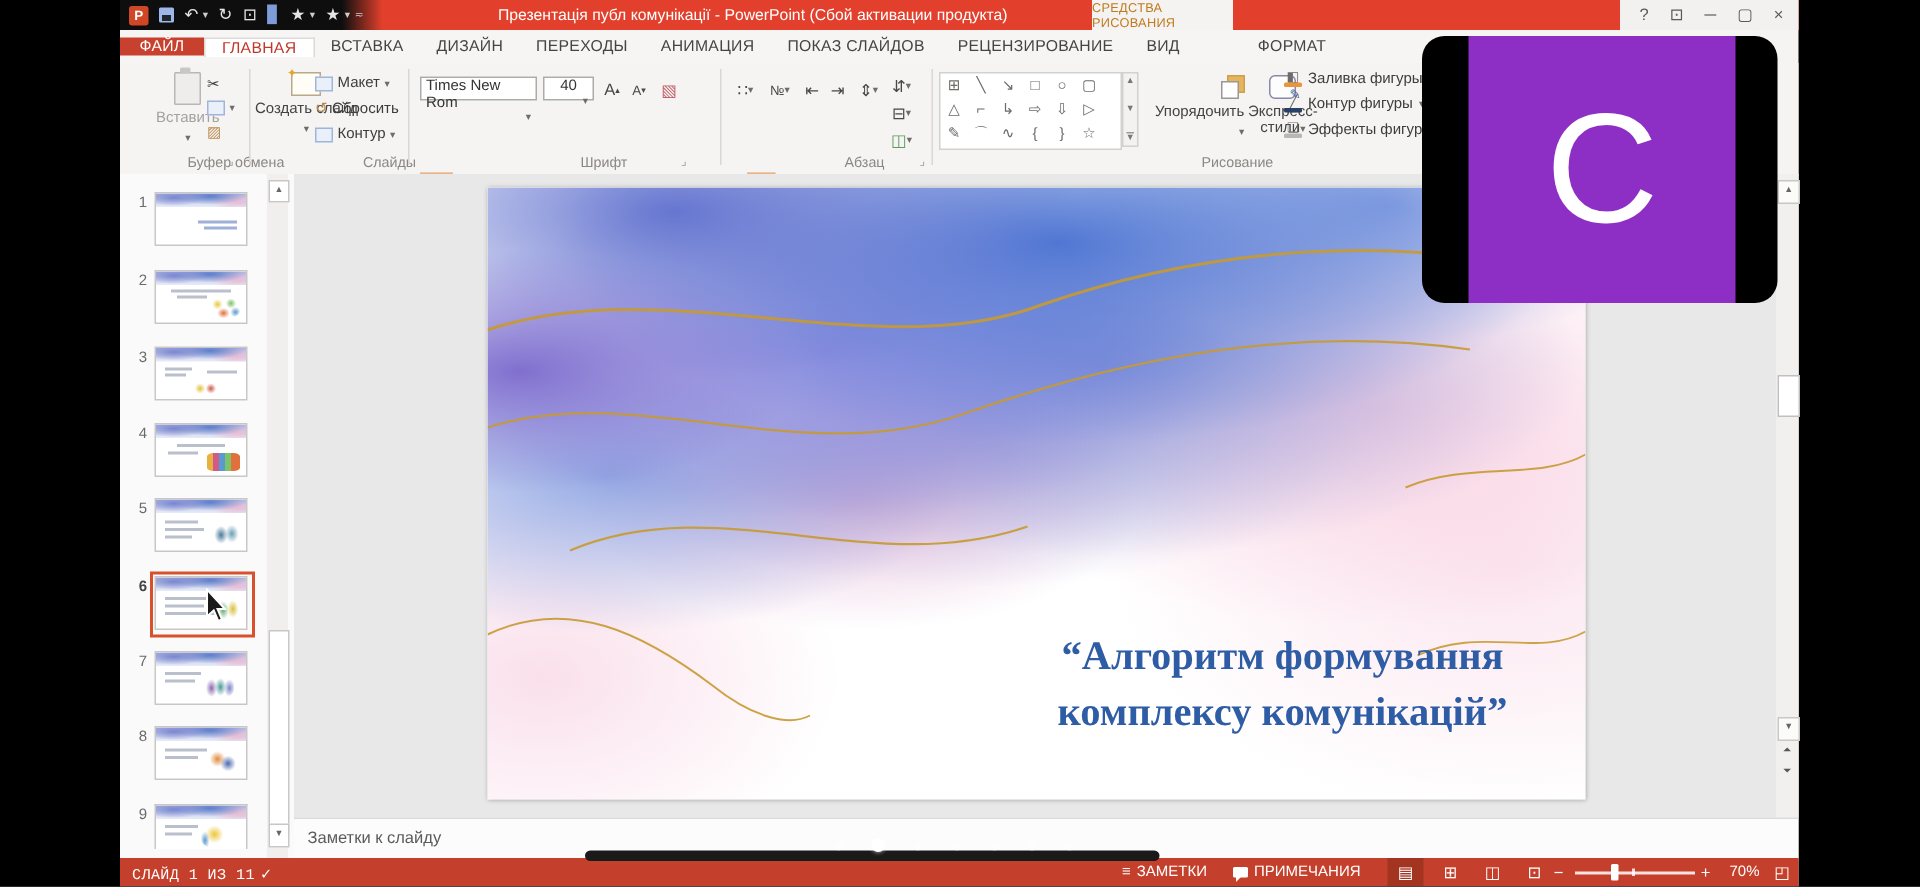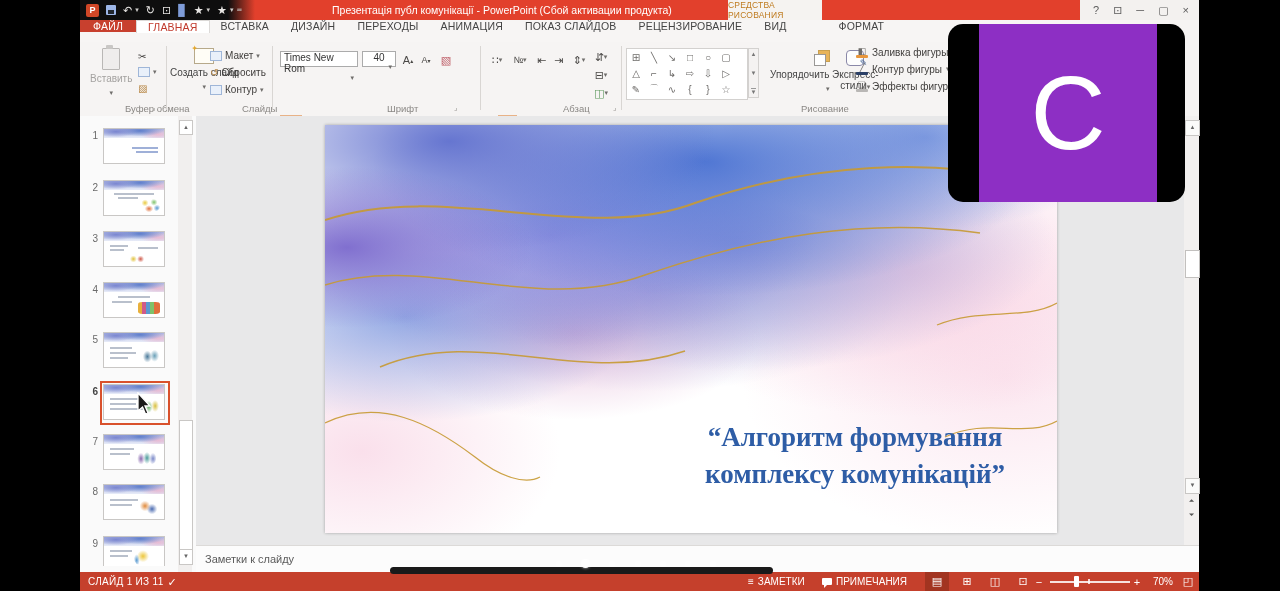--- a/index.html
+++ b/index.html
@@ -20,21 +20,21 @@
   .qat .drop{font-size:7px;margin-left:-4px;color:#cfcdcb;}
   .title-text{position:absolute;left:252px;top:4px;color:#fff;font-size:10.5px;white-space:nowrap;}
   .ctx-header{position:absolute;left:648px;top:0;width:94px;height:20px;background:#f5f3f1;
               color:#bf7b1f;font-size:8.5px;display:flex;align-items:center;justify-content:center;letter-spacing:.2px;}
   .win-controls{position:absolute;left:1000px;top:0;width:119px;height:20px;background:#f3f1ef;
                 display:flex;align-items:center;justify-content:flex-end;gap:14px;padding-right:10px;box-sizing:border-box;
                 color:#5a5a5a;font-size:11px;}
   .win-controls span{line-height:18px;}
 
   
-  .tabs-row{position:absolute;left:0;top:20px;width:1089px;height:22px;background:#f7f5f4;display:flex;align-items:flex-start;}
+  .tabs-row{position:absolute;left:0;top:20px;width:1089px;height:22px;background:#f7f5f4;display:flex;align-items:center;}
   .tab{padding:0 11px;display:flex;align-items:center;font-size:10.5px;color:#444;letter-spacing:.2px;}
   .tab.file{background:#c8402e;color:#fff;padding:0 13px;}
   .tab.active{background:#fff;color:#c0392b;border:1px solid #dcdad8;border-bottom:none;}
   .tab.format{margin-left:30px;}
   .sign-in{position:absolute;right:2px;top:6px;font-size:10px;color:#777;}
 
   
   .ribbon{position:absolute;left:0;top:42px;width:1119px;height:74px;background:#f6f4f3;border-bottom:1px solid #dddbd9;font-size:10px;color:#444;}
   .rdiv{position:absolute;top:4px;height:64px;width:1px;background:#d9d6d3;}
   .rlabel{position:absolute;top:61px;font-size:9.5px;color:#8a8784;margin-left:39px;}
@@ -109,21 +109,21 @@
   .m-up{position:absolute;left:1105px;top:120px;width:13px;height:14px;background:#fbfbfa;border:1px solid #c9c7c5;font-size:6px;color:#666;text-align:center;line-height:13px;}
   .m-thumb{position:absolute;left:1105px;top:250px;width:13px;height:26px;background:#fff;border:1px solid #c2c0be;}
   .m-down{position:absolute;left:1105px;top:478px;width:13px;height:14px;background:#fbfbfa;border:1px solid #c9c7c5;font-size:6px;color:#666;text-align:center;line-height:13px;}
   .m-prev,.m-next{position:absolute;left:1105px;width:13px;height:12px;font-size:7px;color:#555;text-align:center;line-height:11px;}
   .m-prev{top:495px;} .m-next{top:509px;}
 
   
   .notes-bar{position:absolute;left:116px;top:545px;width:1003px;height:27px;background:#fcfcfc;border-top:1px solid #dcdad8;}
   .notes-label{position:absolute;left:9px;top:7px;font-size:11px;color:#5b5b5b;}
   .status{position:absolute;left:0;top:572px;width:1119px;height:19px;background:#c5402c;color:#fff;font-size:10px;}
-  .st-left{position:absolute;left:8px;top:4px;display:flex;gap:4px;align-items:flex-start;letter-spacing:.3px;}
+  .st-left{position:absolute;left:8px;top:4px;display:flex;gap:4px;align-items:flex-end;letter-spacing:.3px;font-family:Liberation Mono, monospace;}
   .st-item{position:absolute;top:0;height:19px;display:flex;align-items:center;gap:4px;}
   .st-btn{position:absolute;top:0;height:19px;width:24px;display:flex;align-items:center;justify-content:center;font-size:11px;}
   .st-btn.hl{background:#a23420;}
   .bubble{width:10px;height:7px;background:#fff;border-radius:1px;position:relative;display:inline-block;}
   .bubble:after{content:"";position:absolute;left:2px;bottom:-3px;border:2px solid transparent;border-top-color:#fff;border-left-color:#fff;}
   .zoom-track{position:absolute;left:970px;top:9px;width:80px;height:1.5px;background:rgba(255,255,255,.85);}
   .zoom-thumb{position:absolute;left:994px;top:4px;width:5px;height:11px;background:#fff;border-radius:1px;}
   .zoom-mid{position:absolute;left:1008px;top:7px;width:1.5px;height:5px;background:rgba(255,255,255,.8);}
 
   
@@ -178,21 +178,21 @@
       <div class="tab">АНИМАЦИЯ</div>
       <div class="tab">ПОКАЗ СЛАЙДОВ</div>
       <div class="tab">РЕЦЕНЗИРОВАНИЕ</div>
       <div class="tab">ВИД</div>
       <div class="tab format">ФОРМАТ</div>
       <div class="sign-in">Вход</div>
     </div>
 
     <div class="ribbon">
 
-      <div class="bigbtn" style="left:10px;top:6px;color:#a4a2a0;">
+      <div class="bigbtn" style="left:24px;top:6px;color:#a4a2a0;">
         <span class="ic-clip"></span>
         <span>Вставить</span>
           <span class="drop7">▾</span>
       </div>
       <div class="smallbtn" style="left:58px;top:9px;">
           <span>✂</span>
         </div>
       <div class="smallbtn" style="left:58px;top:25px;">
           <span class="msq"></span>
           <span class="drop7">▾</span>

